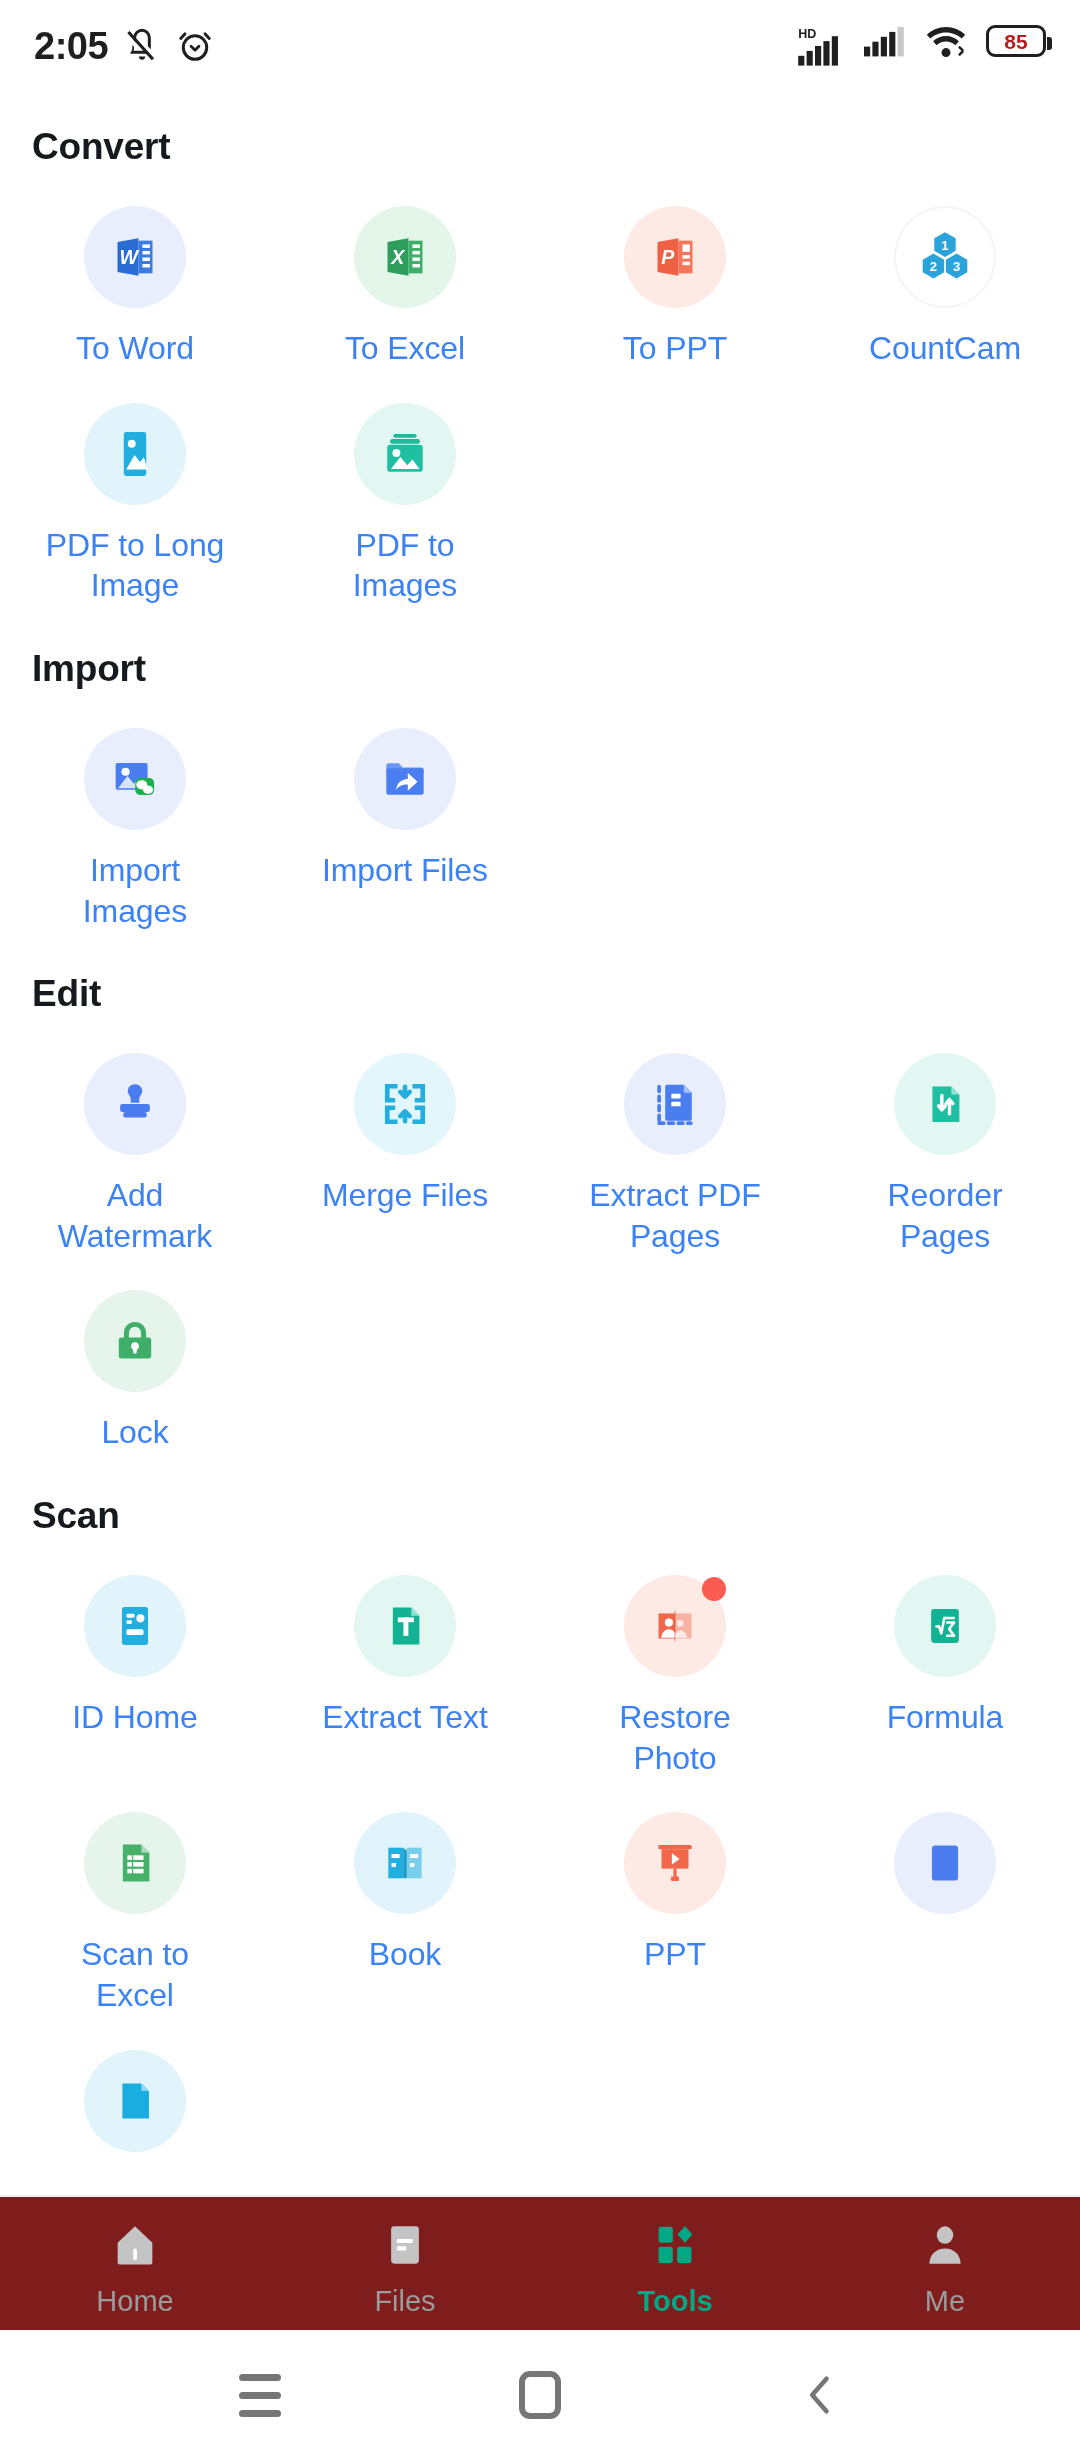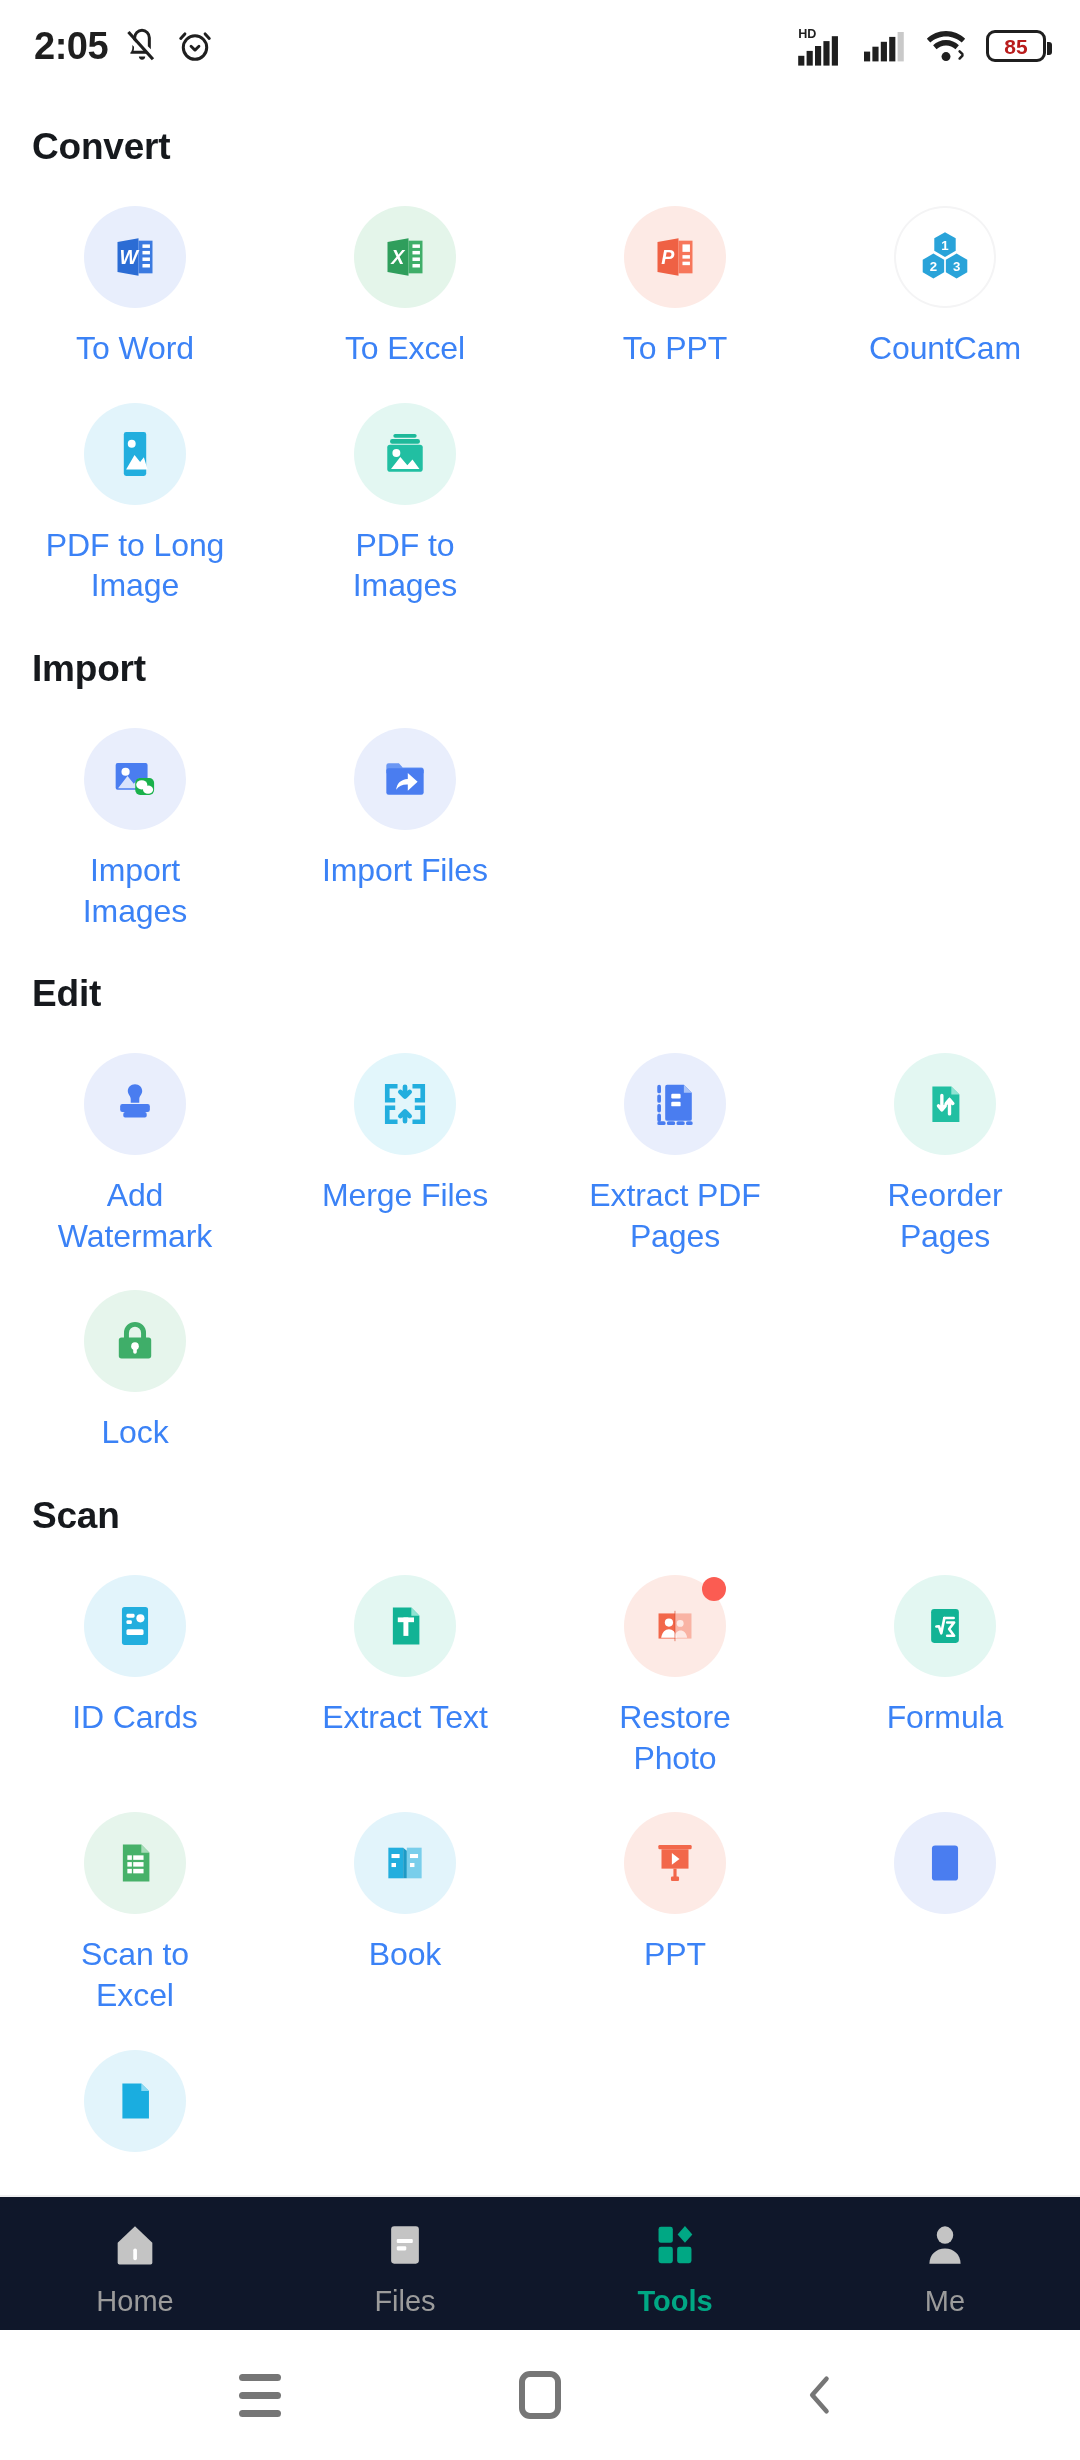--- a/index.html
+++ b/index.html
@@ -15,21 +15,21 @@
   
   .statusbar{
     height:92px;
     display:flex;
     align-items:center;
     justify-content:space-between;
     padding:0 34px 0 34px;
   }
   .sb-left{ display:flex; align-items:center; gap:14px; }
   .sb-time{ font-size:38px; font-weight:600; letter-spacing:-0.5px; color:#1f1f1f; }
-  .sb-right{ display:flex; align-items:center; gap:18px; }
+  .sb-right{ display:flex; align-items:flex-start; gap:18px; }
   .sb-ico{ display:block; }
   .batt{
     width:60px;height:32px;border:3px solid #1f1f1f;border-radius:9px;
     display:flex;align-items:center;justify-content:center;position:relative;
   }
   .batt:after{content:"";position:absolute;right:-9px;top:9px;width:5px;height:13px;background:#1f1f1f;border-radius:0 3px 3px 0;}
   .batt span{font-size:21px;font-weight:700;color:#b91c1c;line-height:1;}
 
   
   .content{
@@ -80,21 +80,21 @@
   }
 
   
   .tabbar{
     position:absolute;
     left:0;right:0;bottom:130px;
     height:67px;
     height:auto;
     top:auto;
     border-top:2px solid #f0f0f1;
-    background:#0f172a;
+    background:#7f1d1d;
     display:flex;
     padding:22px 0 12px 0;
     margin-top:34px;
   }
   .tab{
     flex:1;
     display:flex;flex-direction:column;align-items:center;gap:14px;
   }
   .tab-label{ font-size:29px; color:#9b9b9b; }
   .tab.active .tab-label{ color:#00a884; font-weight:bold; }
@@ -365,21 +365,21 @@
     <div class="cell">
       <div class="circle" style="background:#e2f4fb">
         <svg width="54" height="54" viewBox="0 0 24 24">
           <rect x="6.2" y="3.6" width="11.6" height="16.8" rx="1.2" fill="#22aede"></rect>
           <rect x="8.2" y="6.6" width="3.6" height="1.7" rx="0.6" fill="#fff"></rect>
           <rect x="8.2" y="9.4" width="2.4" height="1.7" rx="0.6" fill="#fff"></rect>
           <circle cx="14.4" cy="8.6" r="1.8" fill="#fff"></circle>
           <rect x="8.2" y="13.4" width="7.6" height="2.6" rx="0.7" fill="#fff"></rect>
         </svg>
       </div>
-      <div class="cell-label">ID Cards</div>
+      <div class="cell-label">ID Home</div>
     </div>
 
     <div class="cell">
       <div class="circle" style="background:#e3f7f2">
         <svg width="54" height="54" viewBox="0 0 24 24">
           <path d="M6.6 3.8h8.2l3.6 3.6v12.8H6.6z" fill="#12b395"></path>
           <path d="M14.8 3.8l3.6 3.6h-3.6z" fill="#8fe3d3"></path>
           <rect x="8.8" y="8.2" width="7.2" height="2.1" fill="#fff"></rect>
           <rect x="11.3" y="8.2" width="2.2" height="8.2" fill="#fff"></rect>
         </svg>

